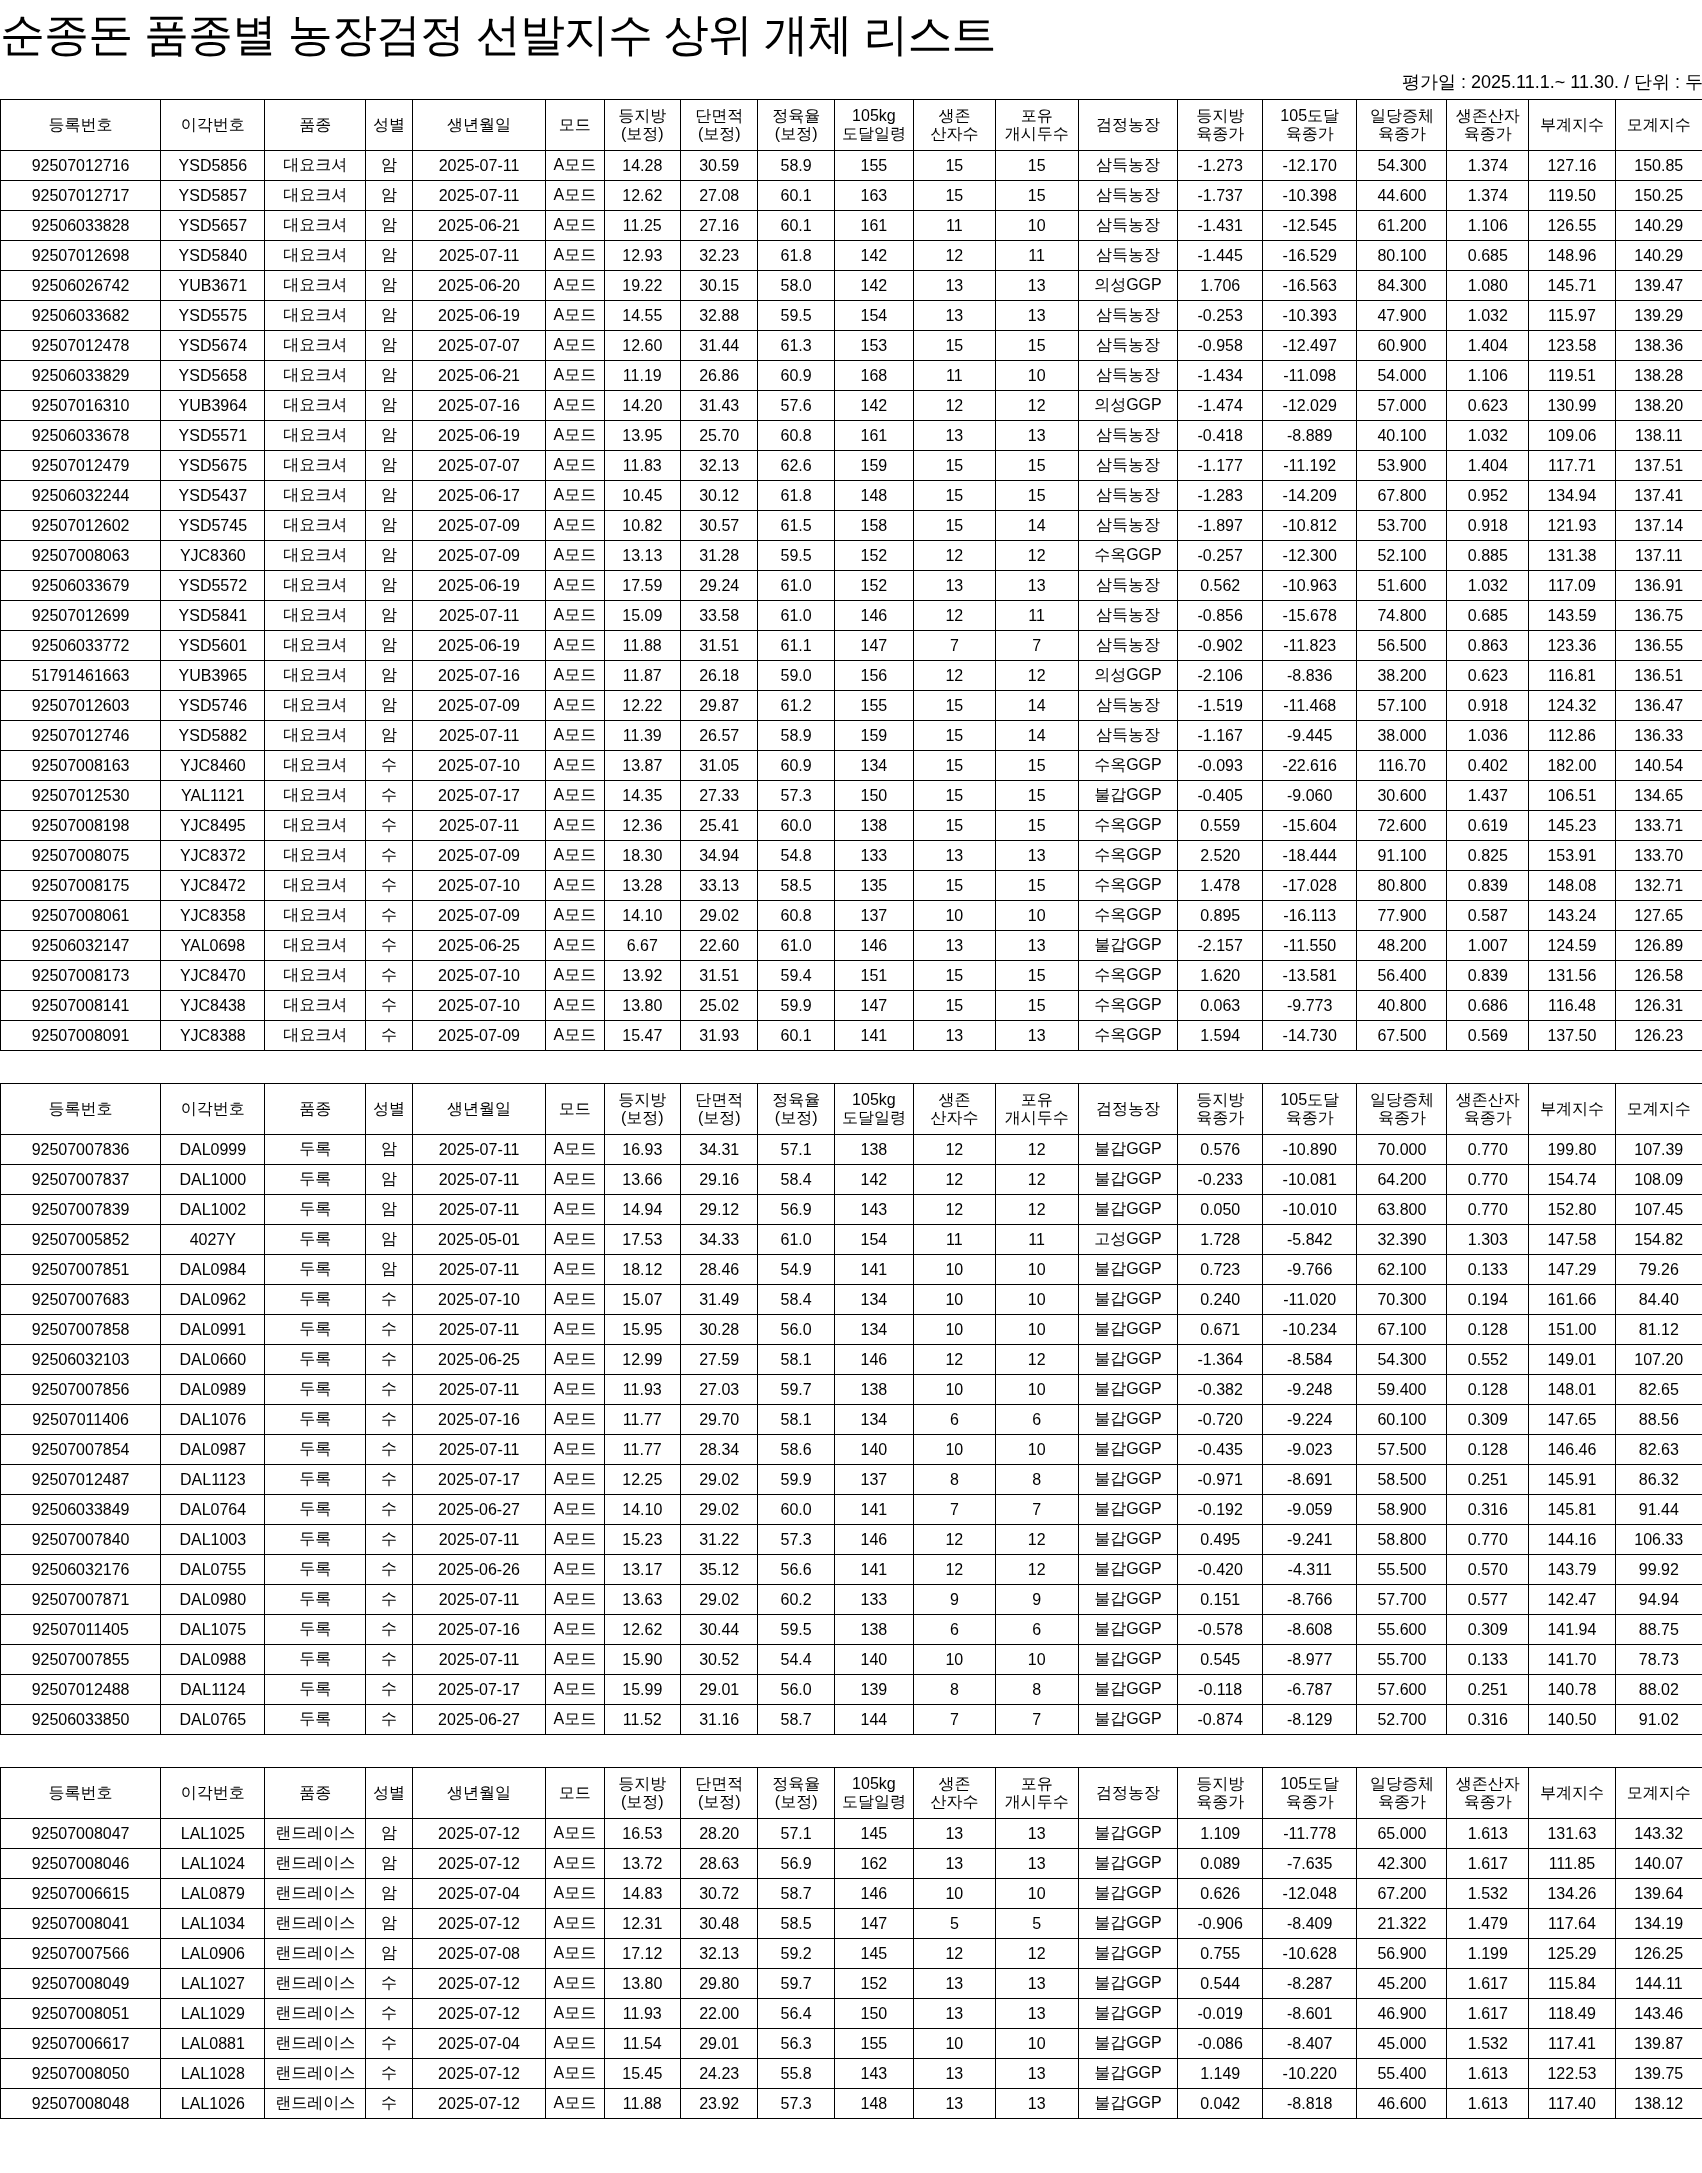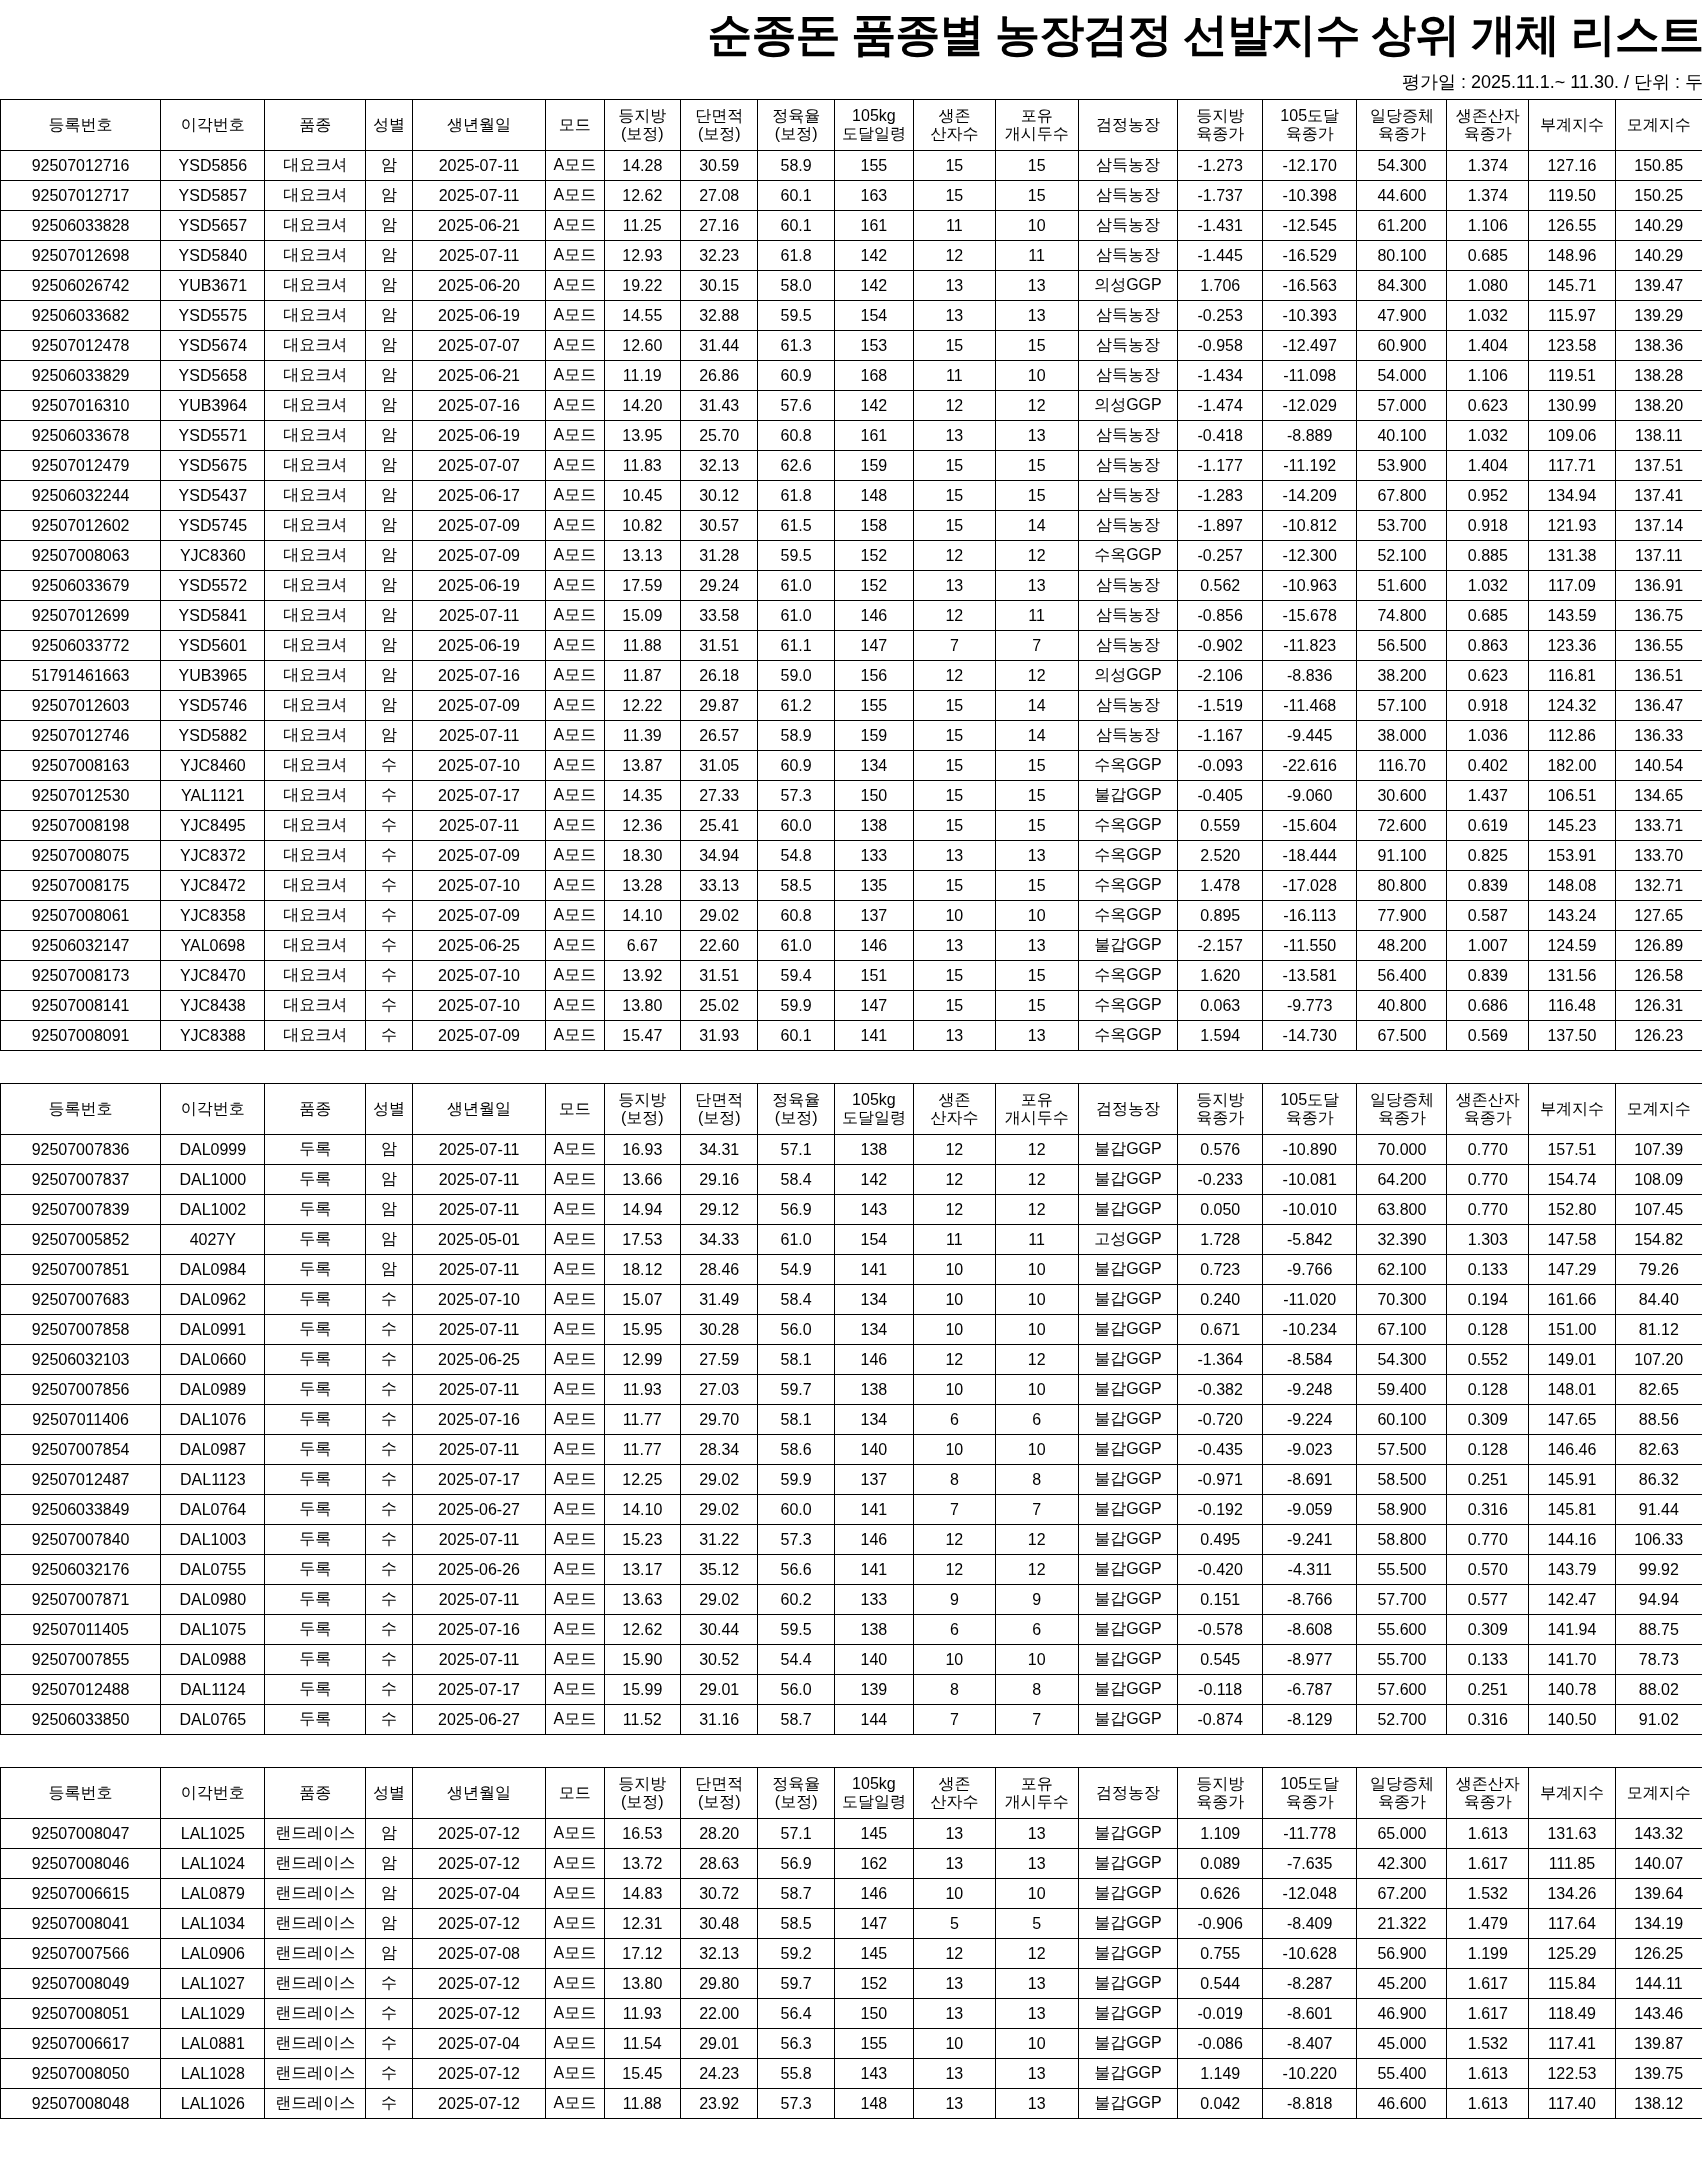--- a/index.html
+++ b/index.html
@@ -9,23 +9,23 @@
     font-family: "Liberation Sans", "DejaVu Sans", sans-serif;
     color: #000;
   }
   .page {
     width: 1703px;
     margin: 0 auto;
     padding: 5.4px 0 9px 0;
     box-sizing: border-box;
   }
   .page-title {
-    text-align: right;
+    text-align: left;
     font-size: 45px;
-    font-weight: 700;
+    font-weight: 400;
     letter-spacing: -0.9px;
     margin: 3.6px 0 9px 0;
     line-height: 1.15;
   }
   .subtitle {
     text-align: right;
     font-size: 18px;
     padding-right: 0;
     margin-bottom: 5.4px;
   }
@@ -825,21 +825,21 @@
           <td>34.31</td>
           <td>57.1</td>
           <td>138</td>
           <td>12</td>
           <td>12</td>
           <td>불갑GGP</td>
           <td>0.576</td>
           <td>-10.890</td>
           <td>70.000</td>
           <td>0.770</td>
-          <td>157.51</td>
+          <td>199.80</td>
           <td>107.39</td>
         </tr>
         <tr>
           <td>92507007837</td>
           <td>DAL1000</td>
           <td>두록</td>
           <td>암</td>
           <td>2025-07-11</td>
           <td>A모드</td>
           <td>13.66</td>

